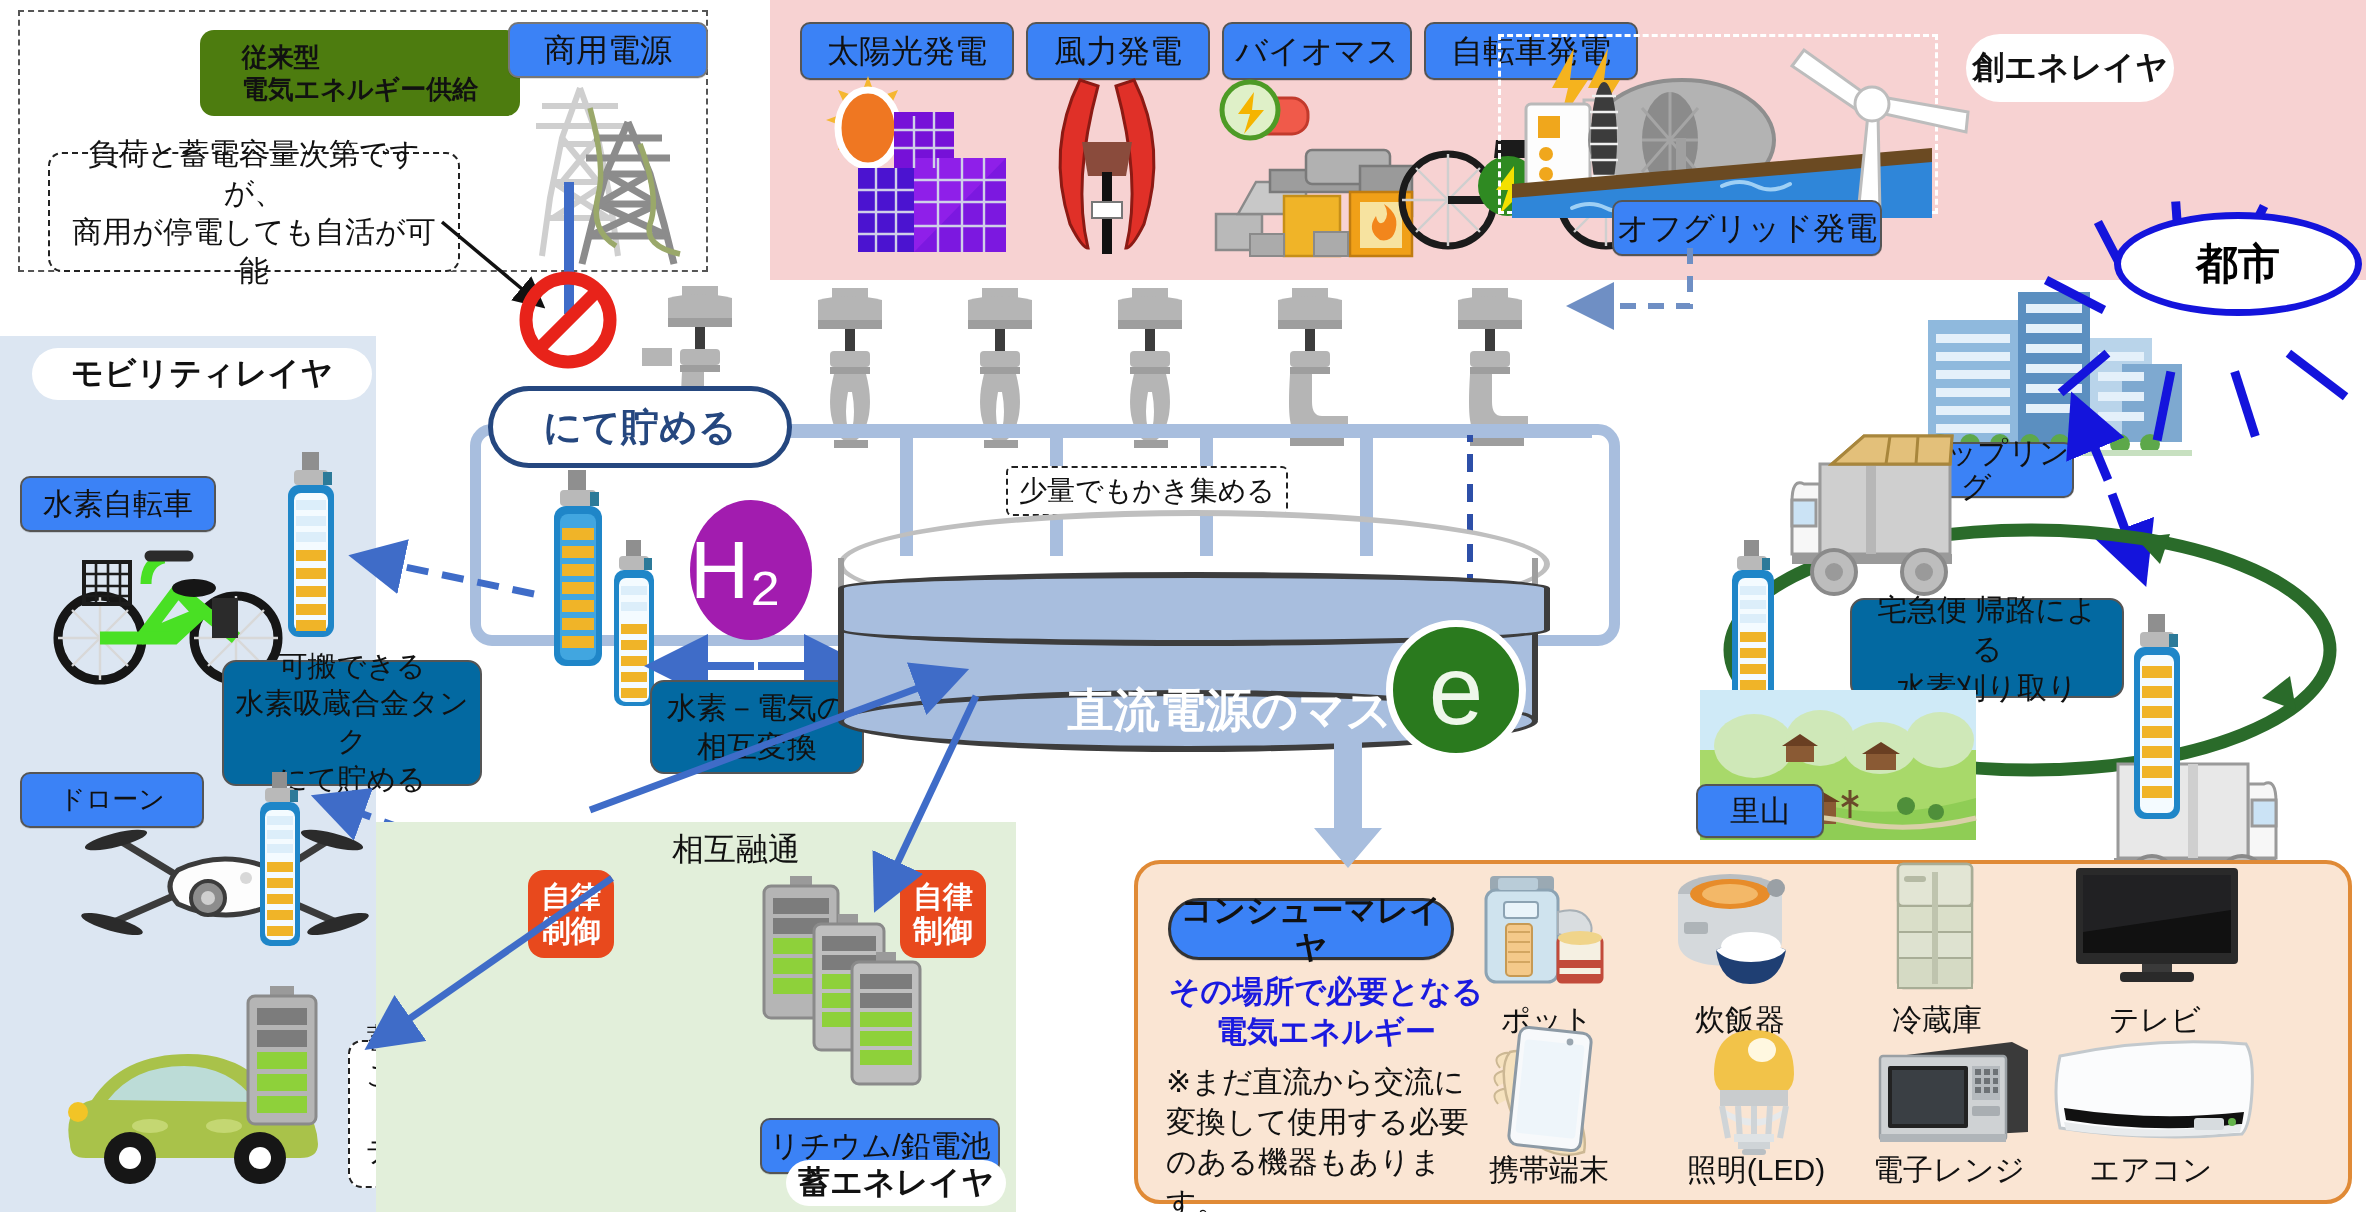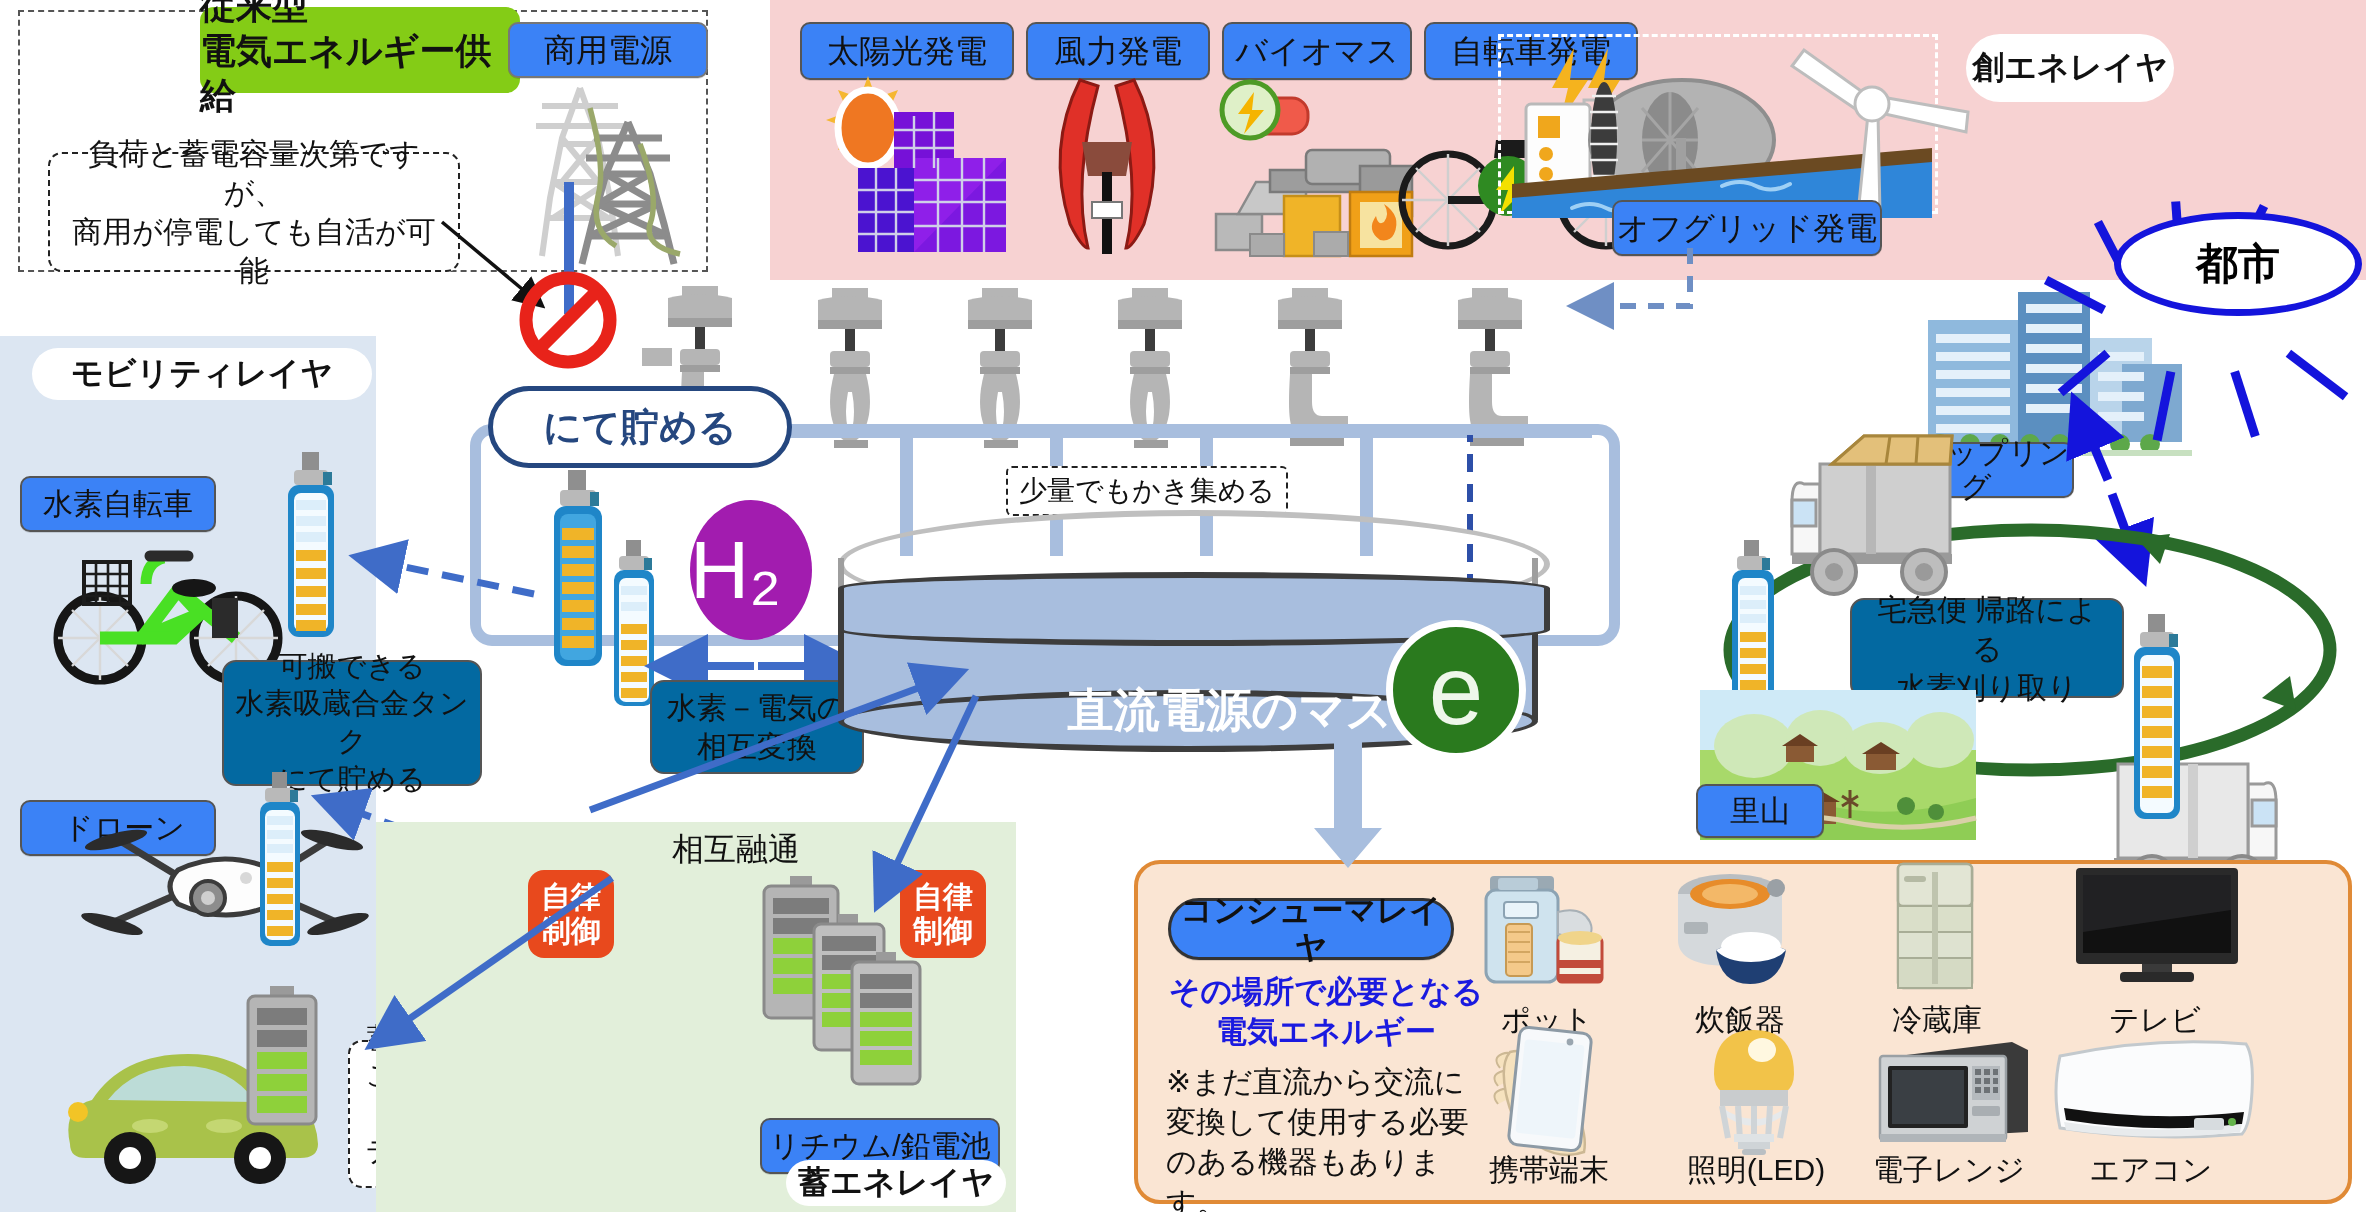--- a/index.html
+++ b/index.html
@@ -80,21 +80,21 @@
   }
   svg{display:block;overflow:visible;}
 </style>
 </head>
 <body>
 
 <div id="stage">
 
   <div class="abs dash-region" style="left:18px;top:10px;width:690px;height:262px;"></div>
 
-  <div class="abs soft-pill nb" style="left:200px;top:7px;width:320px;height:86px;background:#84cc16;border-radius:14px;font-size:36px;line-height:1.25;">従来型
+  <div class="abs soft-pill nb" style="left:200px;top:30px;width:320px;height:86px;background:#4d7c0f;border-radius:14px;font-size:26px;line-height:1.25;">従来型
 電気エネルギー供給</div>
 
   <div class="abs pill" style="left:508px;top:22px;width:196px;height:52px;font-size:32px;border-width:2px;border-color:#777;">商用電源</div>
 
   <svg class="abs" style="left:520px;top:78px;" width="180" height="190" viewBox="0 0 180 190">
     <g stroke="#cfcfcf" stroke-width="6" fill="none">
       <path d="M60 10 L42 60 L30 120 L22 178"></path>
         <path d="M60 10 L78 60 L90 120 L98 178"></path>
       <path d="M40 66 L80 66 M33 104 L88 104 M26 140 L95 140"></path>
       <path d="M42 60 L78 104 M78 60 L42 104 M33 104 L88 140 M88 104 L33 140"></path>
@@ -457,21 +457,21 @@
       <path d="M0,0 L8,4 L0,8 z" fill="#3f6cc8"></path>
         </marker>
       </defs>
     <path d="M186 48 L14 12" stroke="#3f6cc8" stroke-width="7" fill="none" stroke-dasharray="22 14" marker-end="url(#ar-bl4)"></path>
   </svg>
 
   <div class="abs solidbox nb" style="left:222px;top:660px;width:260px;height:126px;font-size:29px;">可搬できる
 水素吸蔵合金タンク
 にて貯める</div>
 
-  <div class="abs pill" style="left:20px;top:800px;width:180px;height:52px;font-size:30px;border-width:2px;border-color:#555;padding-left:12px;">ドローン</div>
+  <div class="abs pill" style="left:20px;top:772px;width:180px;height:52px;font-size:26px;border-width:2px;border-color:#555;">ドローン</div>
 
   <svg class="abs" style="left:86px;top:814px;" width="280" height="140" viewBox="0 0 280 140">
     <g stroke="#3b3b3b" stroke-width="7" fill="none" stroke-linecap="round">
       <path d="M36 28 L92 62"></path>
         <path d="M240 28 L186 62"></path>
       <path d="M28 108 L92 80"></path>
         <path d="M250 108 L186 80"></path>
     </g>
     <g fill="#2b2b2b">
       <ellipse cx="30" cy="26" rx="32" ry="7" transform="rotate(-14 30 26)"></ellipse>

